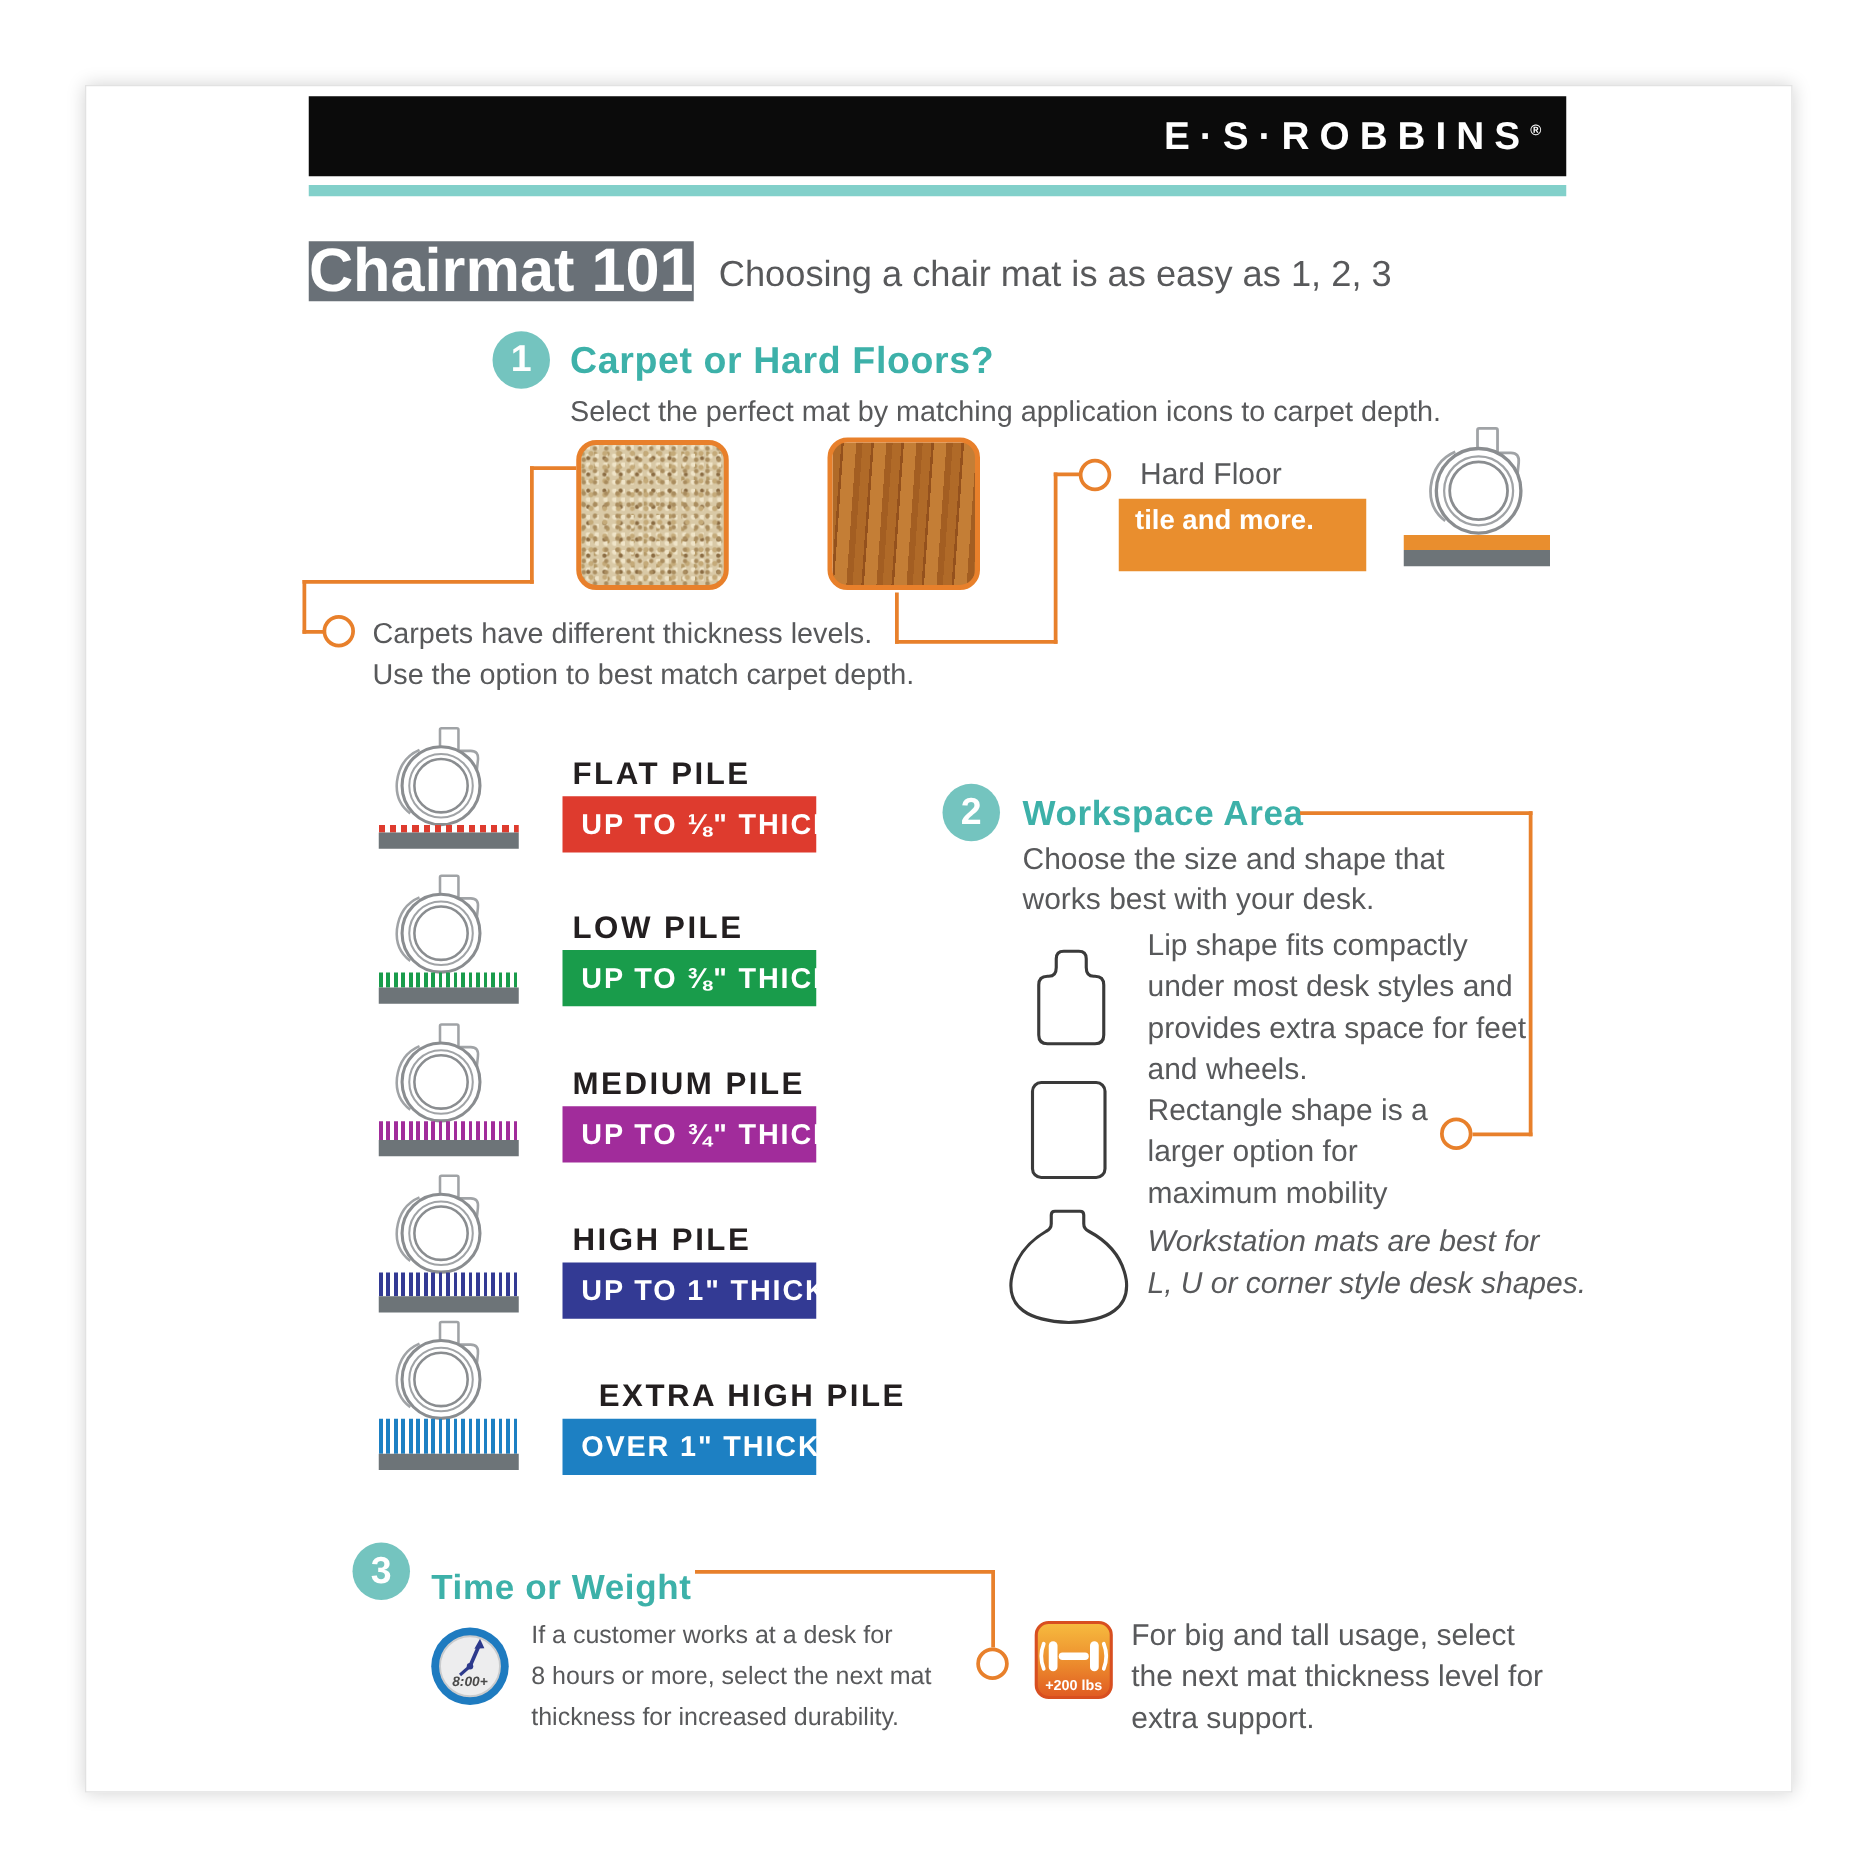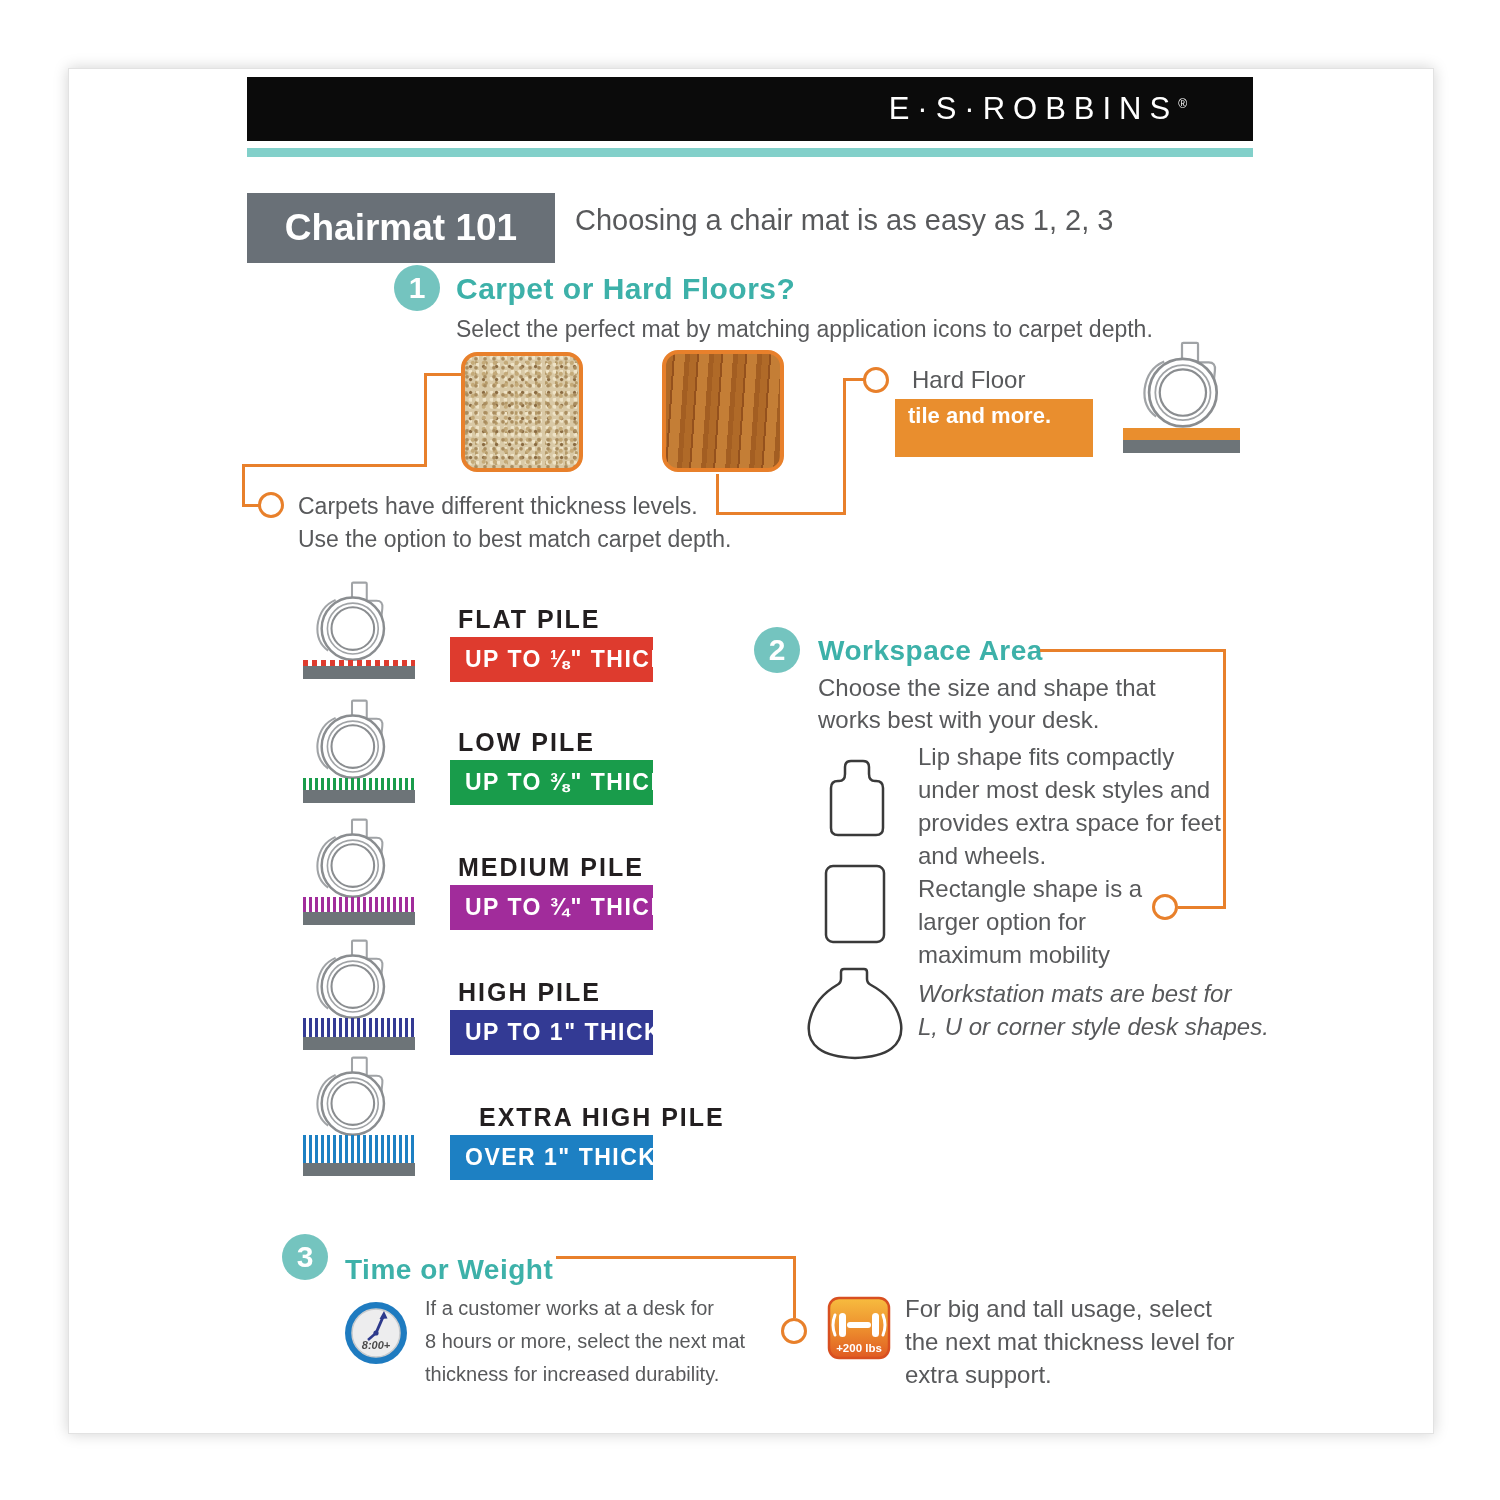--- a/index.html
+++ b/index.html
@@ -1,24 +1,24 @@
 <!DOCTYPE html>
 <html><head>
 <meta charset="utf-8">
 <style>
   html,body{margin:0;padding:0;background:#fff;}
   body{width:1500px;height:1500px;position:relative;font-family:"Liberation Sans",sans-serif;-webkit-font-smoothing:antialiased;}
   .abs{position:absolute;}
   #sheet{left:68px;top:68px;width:1364px;height:1364px;background:#fff;border:1px solid #e2e2e2;box-shadow:0 0 14px rgba(0,0,0,.18);}
   
   #header-bar{left:247px;top:77px;width:1006px;height:64px;background:#0b0b0b;display:flex;align-items:center;justify-content:flex-end;}
-  #brand{color:#fff;font-weight:normal;font-size:31px;letter-spacing:8px;padding-right:66px;white-space:nowrap;}
+  #brand{color:#fff;font-weight:bold;font-size:31px;letter-spacing:8px;padding-right:20px;white-space:nowrap;}
   #brand sup{font-size:12px;letter-spacing:0;}
   #teal-divider{left:247px;top:148px;width:1006px;height:9px;background:#82d0ca;}
-  #title-box{left:247px;top:193px;width:308px;height:70px;background:#697077;color:#fff;font-weight:bold;font-size:37px;display:flex;align-items:center;justify-content:center;}
+  #title-box{left:247px;top:193px;width:308px;height:48px;background:#697077;color:#fff;font-weight:bold;font-size:49px;display:flex;align-items:center;justify-content:center;}
   #subtitle{left:575px;top:204px;font-size:29px;color:#58595b;}
   
   .step-circle{width:46px;height:46px;border-radius:50%;background:#74c4bf;color:#fff;font-weight:bold;font-size:30px;display:flex;align-items:center;justify-content:center;}
   .step-heading{color:#3db1a9;font-weight:bold;font-size:30px;letter-spacing:.5px;white-space:nowrap;}
   .body-text{color:#58595b;font-size:23px;line-height:33px;white-space:nowrap;}
   
   .oline{background:#e8802b;}
   .ocircle{width:26px;height:26px;border-radius:50%;border:3px solid #e8802b;background:#fff;box-sizing:border-box;}
   
   .sample{border:4px solid #e8802b;border-radius:16px;box-sizing:border-box;}

